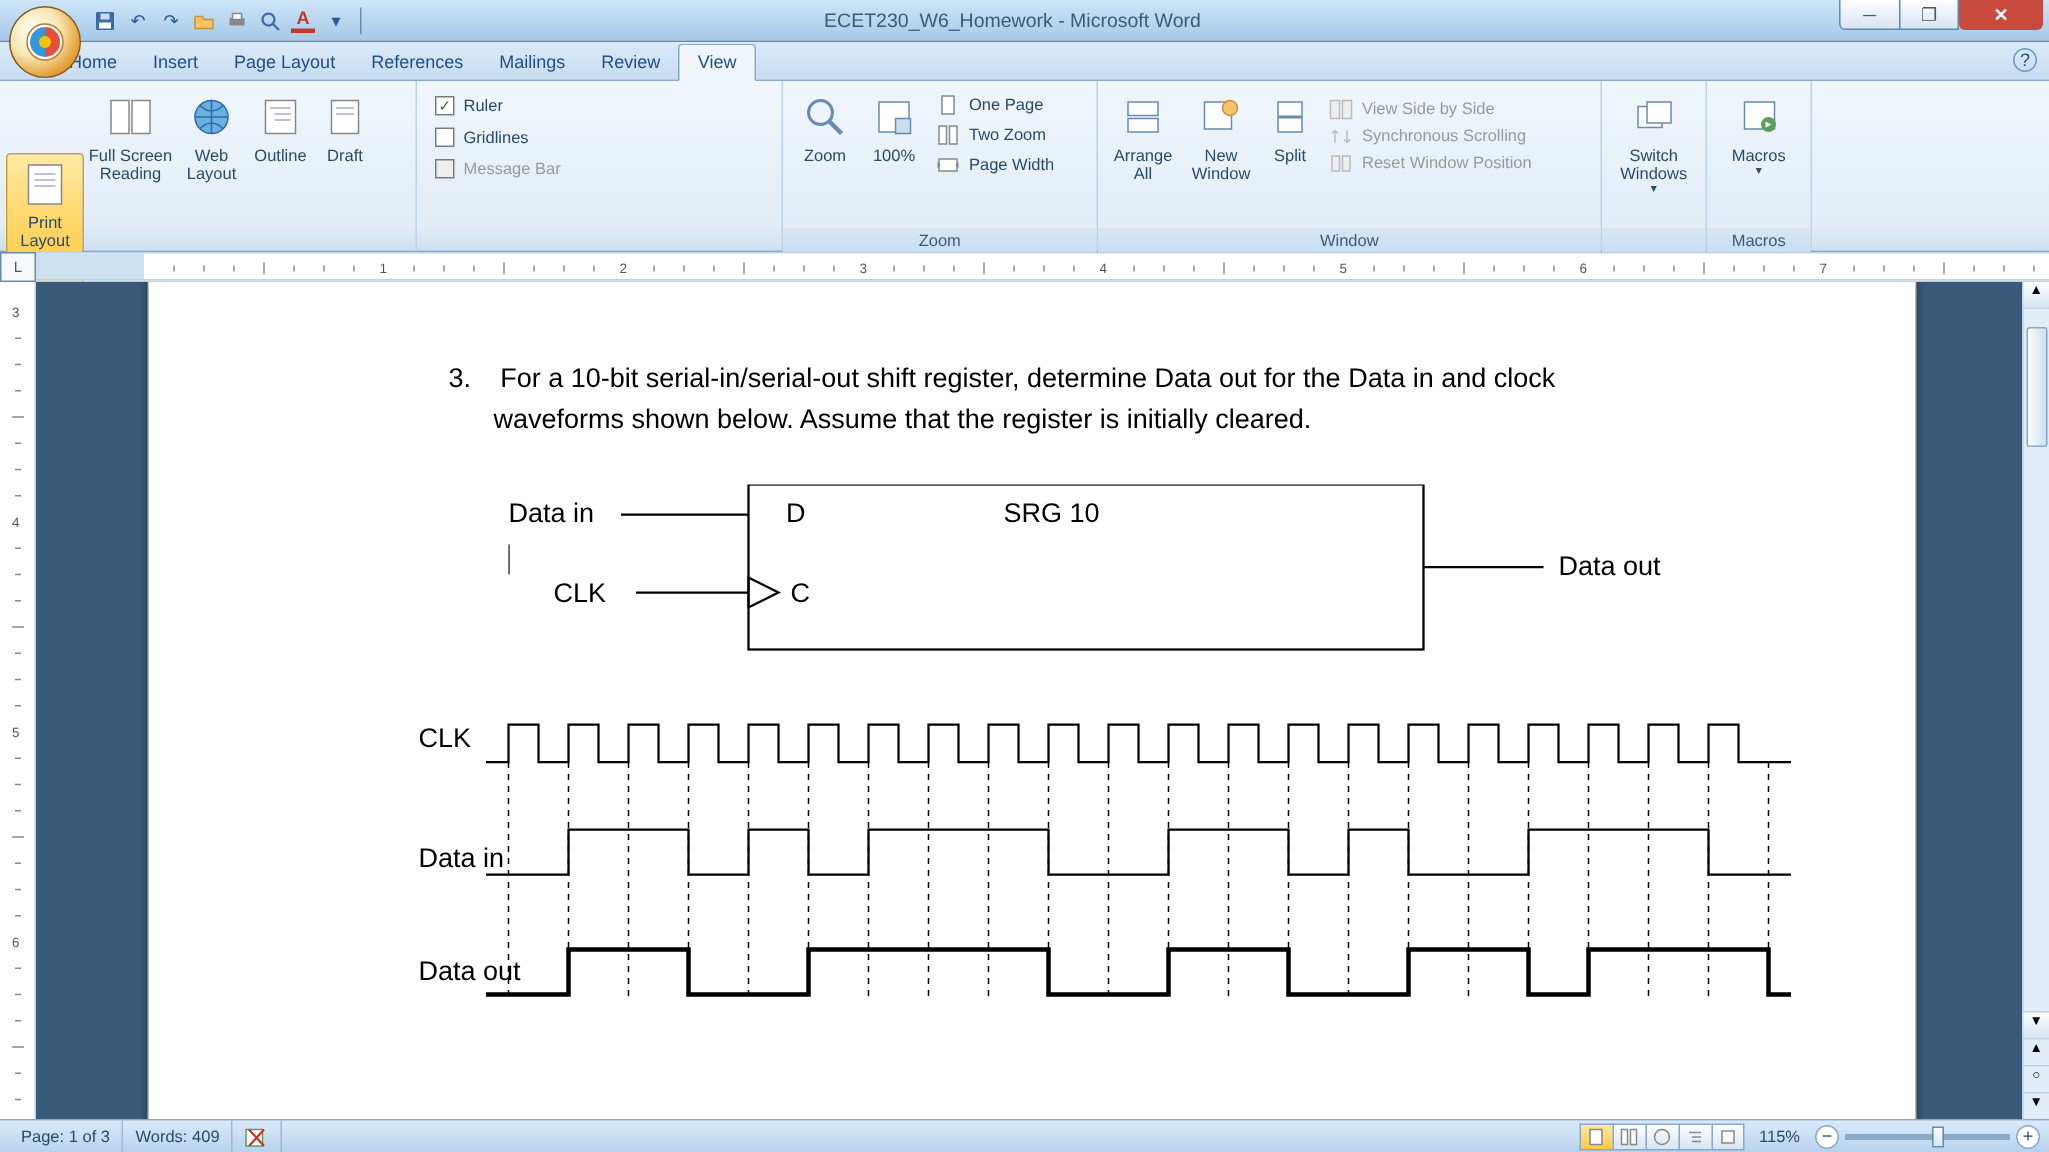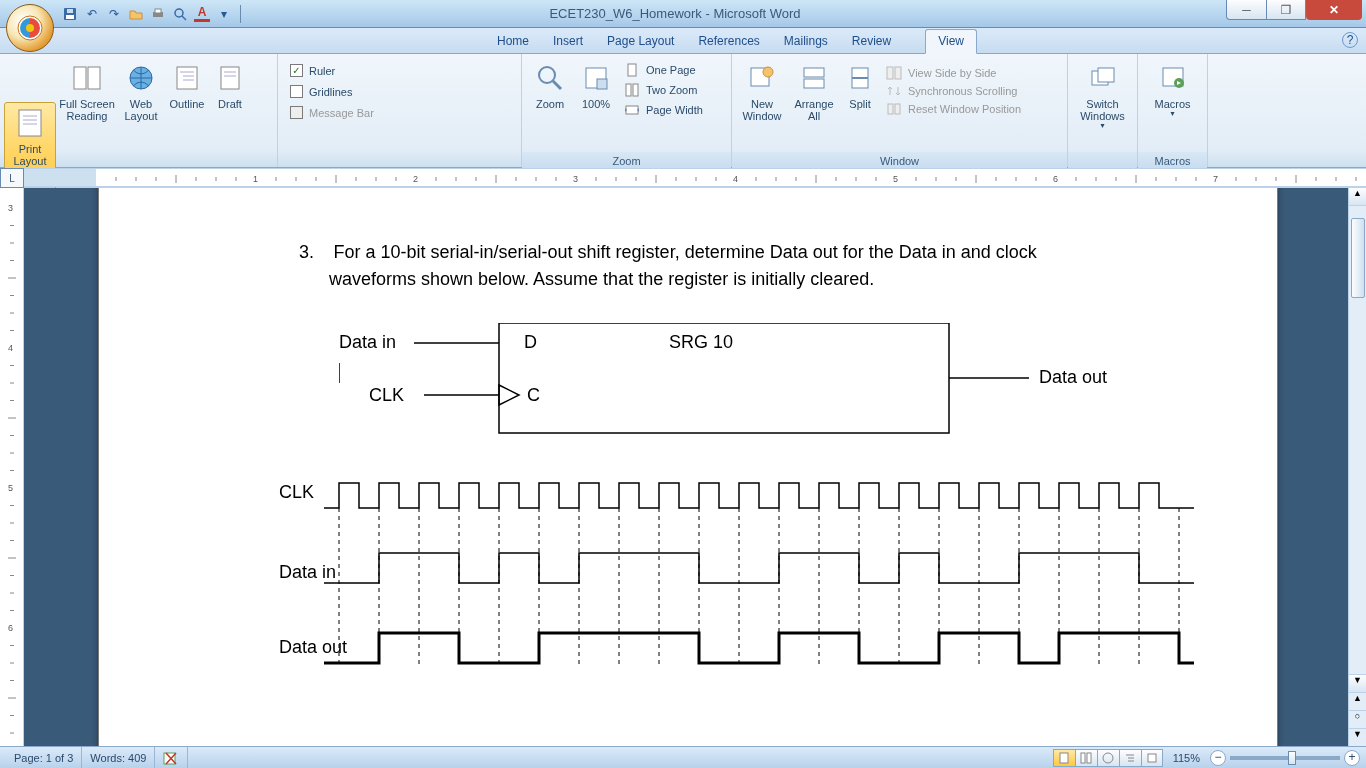--- a/index.html
+++ b/index.html
@@ -15,23 +15,23 @@
 .qat-sep { width: 1px; height: 18px; background: #6a8bb0; margin: 0 2px; }
 .title-text { position: absolute; left: 0; right: 16px; text-align: center; color: #3a5a7a; font-size: 13px; pointer-events: none; }
 .win-controls { position: absolute; right: 0; top: 0; display: flex; }
 .win-btn { width: 40px; height: 20px; display: flex; align-items: center; justify-content: center; font-size: 12px; color: #555; }
 .win-btn.close { background: #c74a3c; width: 56px; height: 20px; border-radius: 0 0 4px 4px; margin-right: 4px; color: #fff; font-weight: bold; }
 .win-btn.min, .win-btn.max { background: linear-gradient(to bottom, #fdfdfe, #d7e5f3); border: 1px solid #6a8bb0; border-top: none; }
 .win-btn.min { border-right: none; border-radius: 0 0 0 4px; }
 .win-btn.max { border-radius: 0; }
 
 
-.tab-row { height: 26px; background: linear-gradient(to bottom, #dbeaf9, #c7dcf0); display: flex; align-items: flex-end; padding-left: 96px; border-bottom: 1px solid #8aa8c8; position: relative; justify-content: center; }
+.tab-row { height: 26px; background: linear-gradient(to bottom, #dbeaf9, #c7dcf0); display: flex; align-items: flex-end; padding-left: 34px; border-bottom: 1px solid #8aa8c8; position: relative; }
 .tab { padding: 4px 12px 5px; font-size: 12px; color: #1e4e8c; cursor: pointer; }
-.tab.active { background: #f0f6fb; border: 1px solid #8aa8c8; border-bottom: 1px solid #f0f6fb; border-radius: 3px 3px 0 0; margin-bottom: -1px; position: relative; z-index: 2; margin-left: 22px; }
+.tab.active { background: #f0f6fb; border: 1px solid #8aa8c8; border-bottom: 1px solid #f0f6fb; border-radius: 3px 3px 0 0; margin-bottom: -1px; position: relative; z-index: 2; }
 .help-icon { position: absolute; right: 8px; top: 4px; width: 16px; height: 16px; color: #1e4e8c; font-size: 12px; border: 1px solid #6a9ad0; border-radius: 50%; text-align: center; line-height: 14px; }
 
 
 .ribbon { height: 114px; background: linear-gradient(to bottom, #f0f6fb, #e3edf7 85%, #cde0f0); border-bottom: 1px solid #8aa8c8; display: flex; }
 .group { border-right: 1px solid #bcd2e8; display: flex; flex-direction: column; height: 100%; }
 .group-body { flex: 1; display: flex; align-items: flex-start; padding: 4px; }
 .group-label { height: 18px; background: linear-gradient(to bottom, #d8e7f5, #c7dcf0); text-align: center; font-size: 11px; color: #3a5a7a; line-height: 18px; }
 
 .big-btn { display: flex; flex-direction: column; align-items: center; justify-content: flex-start; width: 52px; height: 90px; padding: 4px 2px; font-size: 11px; color: #2a4a6a; text-align: center; line-height: 1.1; }
 .big-btn.sel { background: linear-gradient(to bottom, #ffe9a5, #ffd76a 50%, #ffc840); border: 1px solid #c9a23a; border-radius: 3px; margin-top: 44px; }
@@ -266,35 +266,35 @@
           </div>
       </div>
     </div>
     <div class="group-label">Zoom</div>
   </div>
 
   <div class="group" style="width:336px">
     <div class="group-body">
       <div class="big-btn" style="width:52px">
         <div class="big-icon">
+            <svg width="26" height="26" viewBox="0 0 26 26">
+              <rect x="3" y="3" width="20" height="9" fill="#fff" stroke="#6a8bb0"></rect>
+              <rect x="3" y="14" width="20" height="9" fill="#fff" stroke="#6a8bb0"></rect>
+            </svg>
+          </div>
+        <span>Arrange All</span>
+      </div>
+      <div class="big-btn" style="width:52px">
+        <div class="big-icon">
             <svg width="28" height="26" viewBox="0 0 28 26">
               <rect x="3" y="3" width="18" height="18" fill="#fff" stroke="#6a8bb0"></rect>
               <circle cx="20" cy="7" r="5" fill="#f5c46a" stroke="#c9923a"></circle>
             </svg>
           </div>
         <span>New Window</span>
-      </div>
-      <div class="big-btn" style="width:52px">
-        <div class="big-icon">
-            <svg width="26" height="26" viewBox="0 0 26 26">
-              <rect x="3" y="3" width="20" height="9" fill="#fff" stroke="#6a8bb0"></rect>
-              <rect x="3" y="14" width="20" height="9" fill="#fff" stroke="#6a8bb0"></rect>
-            </svg>
-          </div>
-        <span>Arrange All</span>
       </div>
       <div class="big-btn" style="width:40px">
         <div class="big-icon">
             <svg width="22" height="26" viewBox="0 0 22 26">
               <rect x="3" y="3" width="16" height="20" fill="#fff" stroke="#6a8bb0"></rect>
               <line x1="3" y1="13" x2="19" y2="13" stroke="#6a8bb0" stroke-width="2"></line>
             </svg>
           </div>
         <span>Split</span>
       </div>

